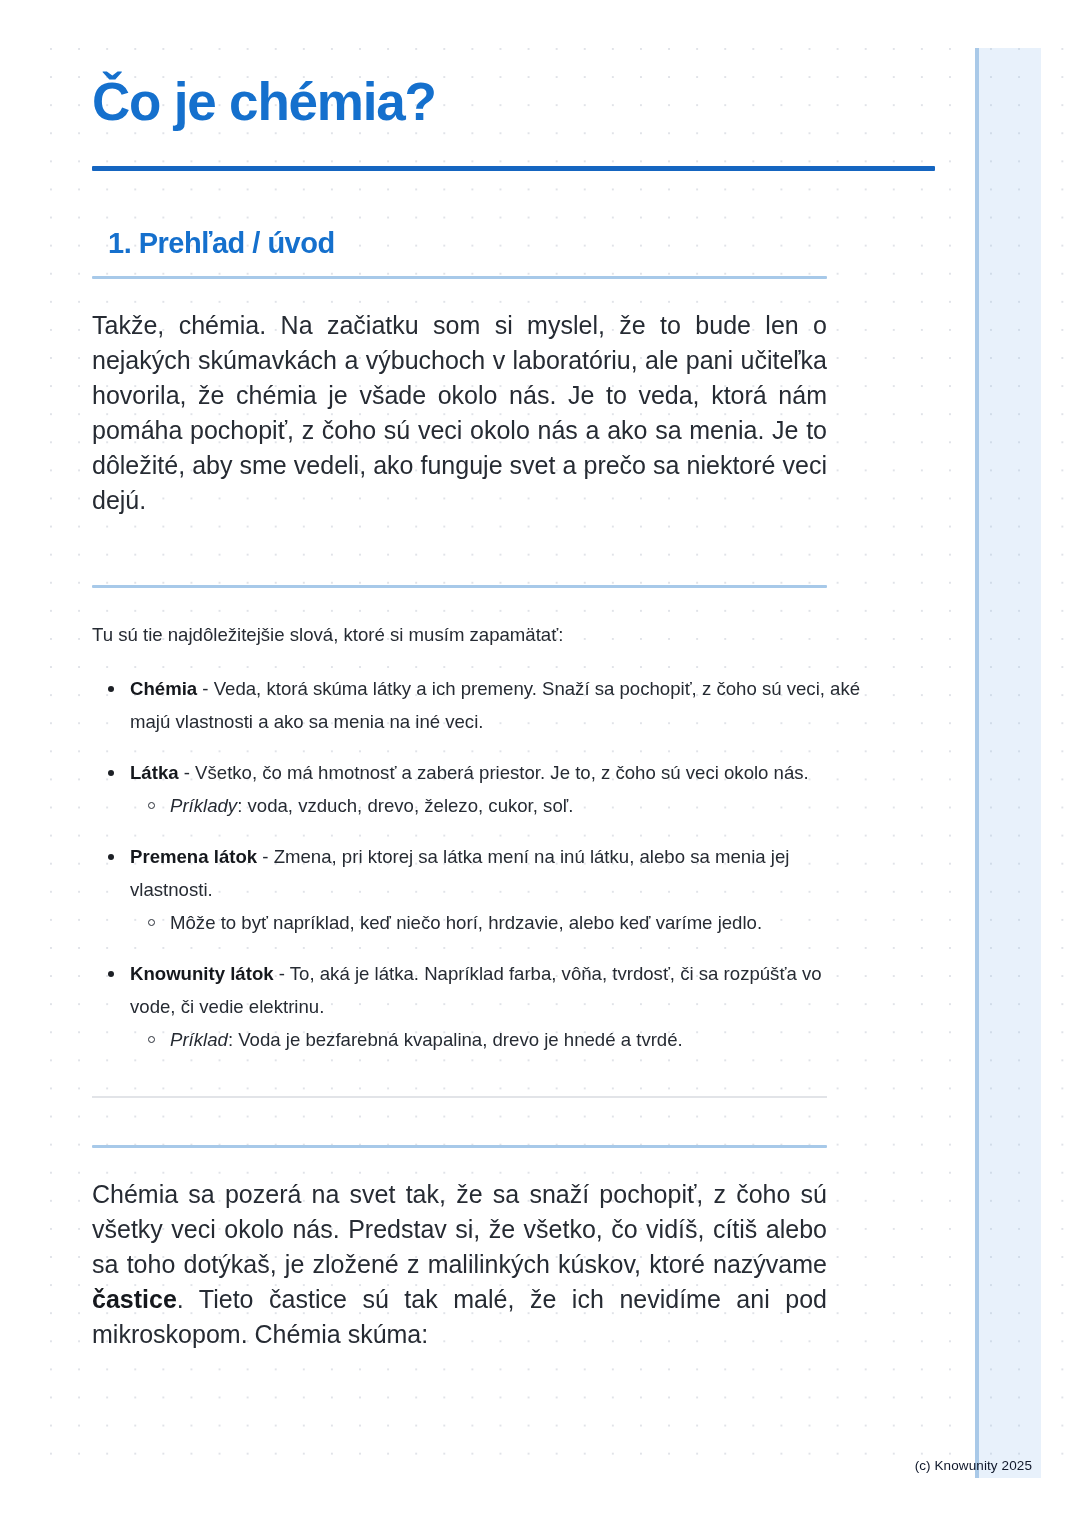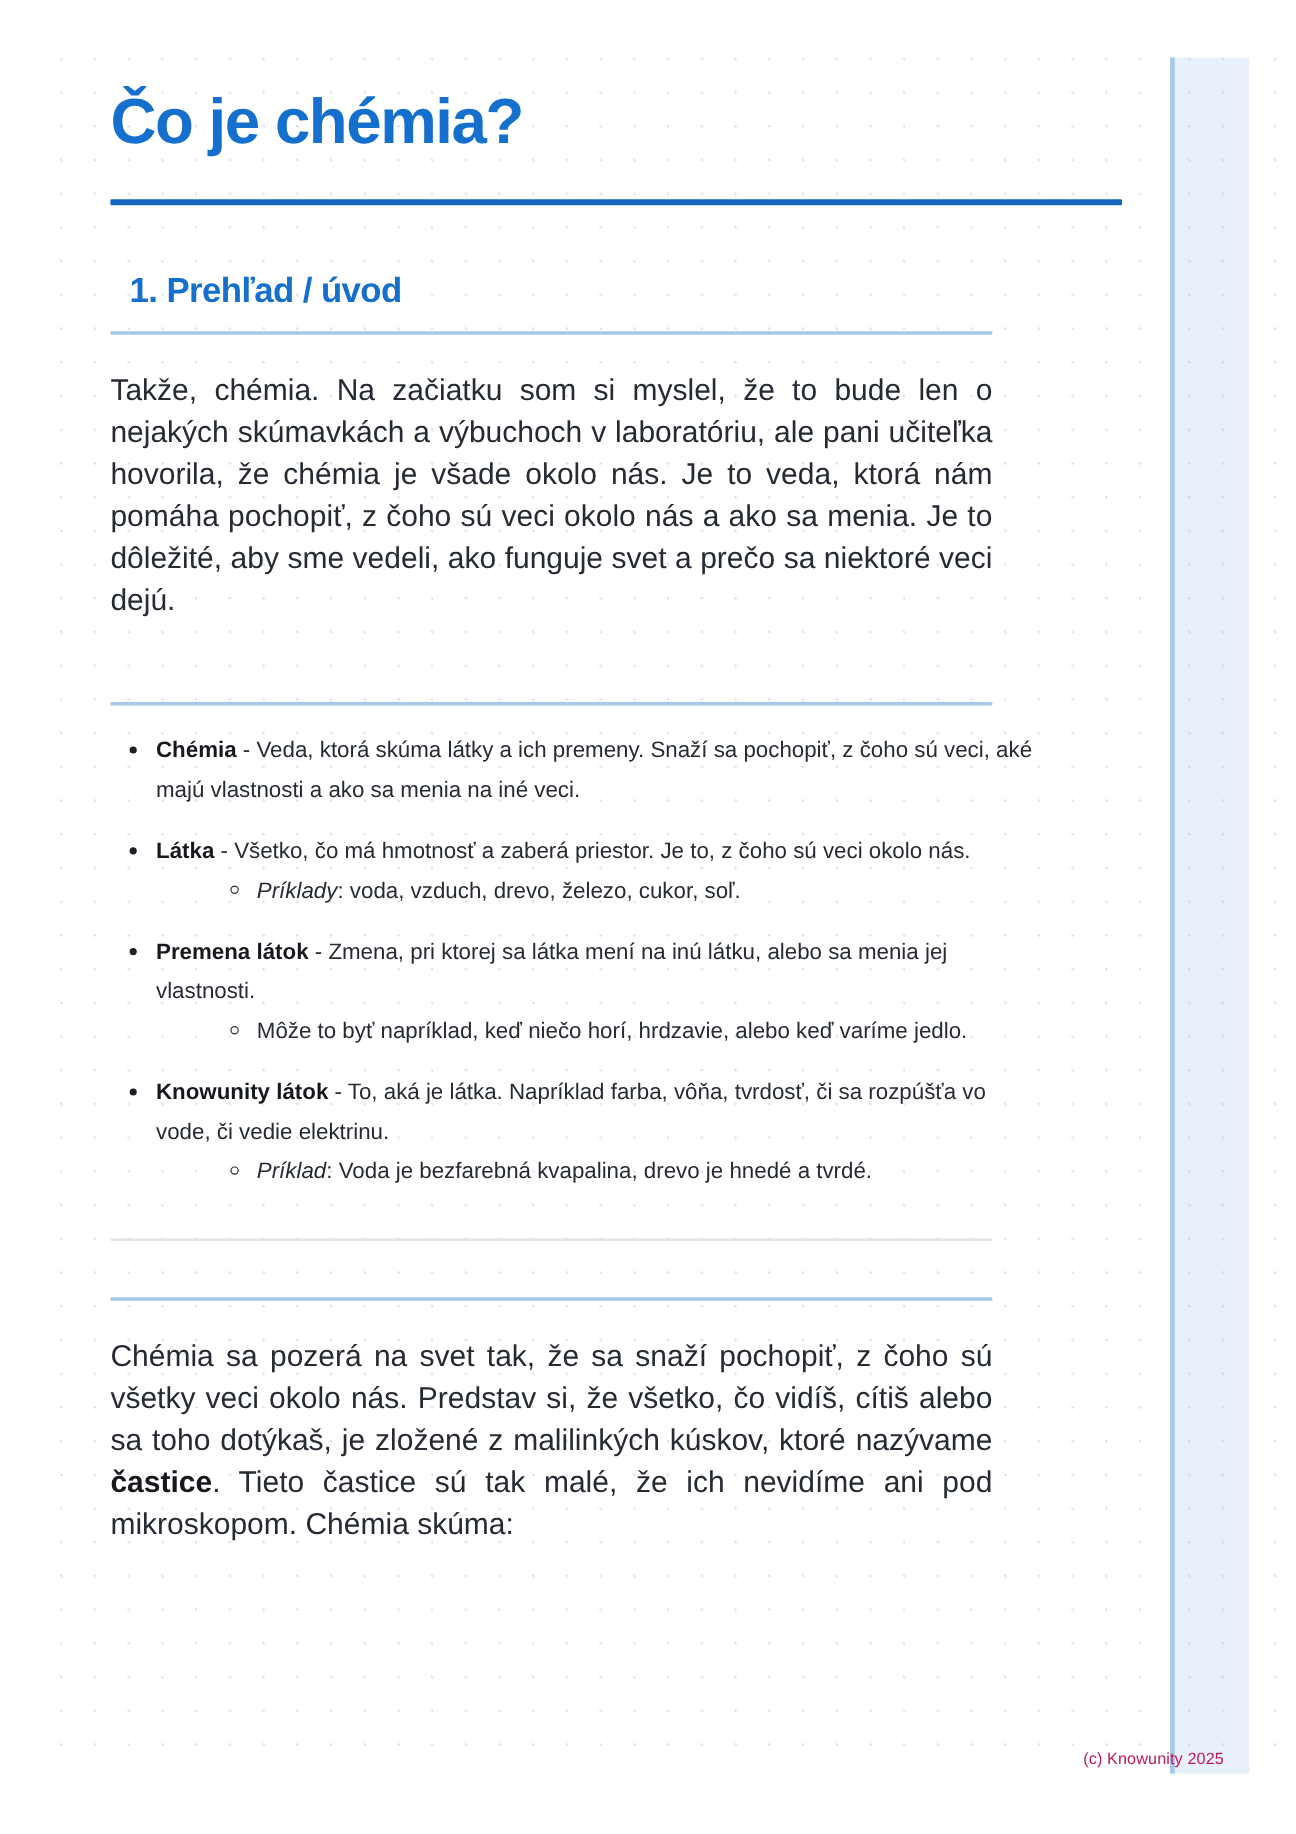--- a/index.html
+++ b/index.html
@@ -160,21 +160,20 @@
   ul.sub {
     margin: 0;
     padding: 0 0 0 40px;
     list-style: none;
   }
   ul.sub > li {
     position: relative;
     font-size: 18.6px;
     line-height: 33px;
     color: #262b33;
-    margin-left: 44px;
   }
   ul.sub > li::before {
     content: "";
     position: absolute;
     left: -22px;
     top: 13px;
     width: 7px;
     height: 7px;
     border-radius: 50%;
     border: 1.4px solid #2a2f38;
@@ -202,24 +201,24 @@
     color: #262b33;
   }
   ol.numbered > li::marker {
     color: #262b33;
     font-weight: 400;
   }
 
   
   .watermark {
     position: absolute;
-    right: 60px;
+    right: 48px;
     bottom: 55px;
     font-size: 13.5px;
-    color: #be185d;
+    color: #0f172a;
     letter-spacing: 0.1px;
     z-index: 6;
     white-space: nowrap;
   }
 </style>
 </head>
 <body>
 
 <div class="page">
 
@@ -235,20 +234,21 @@
     <div class="title-rule"></div>
 
     <div class="sec1">
       <h2 class="section-heading">1. Prehľad / úvod</h2>
       <div class="heading-rule"></div>
       <p class="body lead">Takže, chémia. Na začiatku som si myslel, že to bude len o nejakých skúmavkách a výbuchoch v laboratóriu, ale pani učiteľka hovorila, že chémia je všade okolo nás. Je to veda, ktorá nám pomáha pochopiť, z čoho sú veci okolo nás a ako sa menia. Je to dôležité, aby sme vedeli, ako funguje svet a prečo sa niektoré veci dejú.</p>
     </div>
 
     <div class="sec2">
       <div class="heading-rule"></div>
+      <p class="intro-line">Tu sú tie najdôležitejšie slová, ktoré si musím zapamätať:</p>
 
       <ul class="terms" id="terms-list">
           <li><b>Chémia</b><span> - </span><span>Veda, ktorá skúma látky a ich premeny. Snaží sa pochopiť, z čoho sú veci, aké majú vlastnosti a ako sa menia na iné veci.</span></li>
           <li><b>Látka</b><span> - </span><span>Všetko, čo má hmotnosť a zaberá priestor. Je to, z čoho sú veci okolo nás.</span><ul class="sub">
               <li><i>Príklady</i><span>: </span><span>voda, vzduch, drevo, železo, cukor, soľ.</span></li>
             </ul></li>
           <li><b>Premena látok</b><span> - </span><span>Zmena, pri ktorej sa látka mení na inú látku, alebo sa menia jej vlastnosti.</span><ul class="sub">
               <li><span>Môže to byť napríklad, keď niečo horí, hrdzavie, alebo keď varíme jedlo.</span></li>
             </ul></li>
           <li><b>Knowunity látok</b><span> - </span><span>To, aká je látka. Napríklad farba, vôňa, tvrdosť, či sa rozpúšťa vo vode, či vedie elektrinu.</span><ul class="sub">

